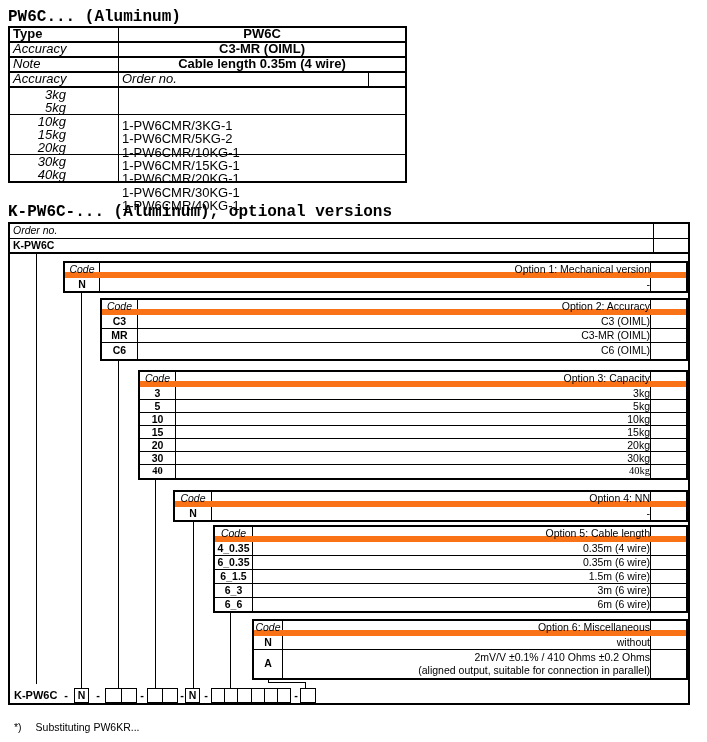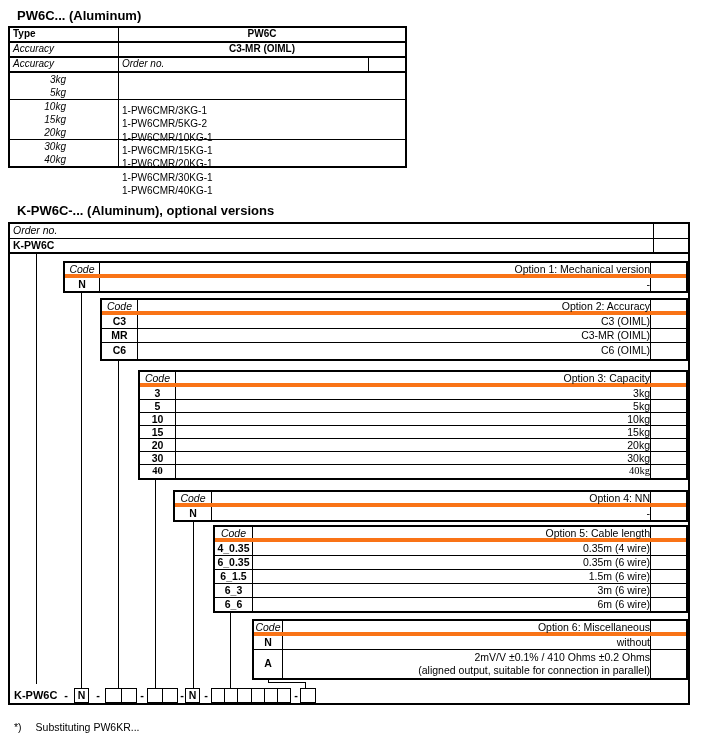--- a/index.html
+++ b/index.html
@@ -1,23 +1,23 @@
 <!DOCTYPE html>
 <html><head>
 <meta charset="utf-8">
 <style>
   * { margin:0; padding:0; box-sizing:border-box; }
   html,body { background:#fff; }
   body { font-family:"Liberation Sans", sans-serif; color:#000; }
   #page { position:relative; width:707px; height:742px; background:#fff; overflow:hidden; }
 
-  .title { position:absolute; left:17px; font-size:13px; font-weight:bold; }
+  .title { position:absolute; left:8px; font-size:16px; font-weight:bold;font-family:Liberation Mono, monospace; }
 
   
-  #t1 { position:absolute; left:8px; top:26px; width:399px; border:2px solid #000; background:#fff; font-size:10px; }
+  #t1 { position:absolute; left:8px; top:26px; width:399px; border:2px solid #000; background:#fff; font-size:13px; }
   .t1row { display:flex; height:15px; border-bottom:2px solid #000; }
   .t1row .lab { width:109px; border-right:1px solid #000; padding-left:3px; line-height:12px; }
   .t1row .val { flex:1; text-align:center; font-weight:bold; line-height:12px; }
   .bold { font-weight:bold; }
   .ital { font-style:italic; }
   .t1row .ord { width:250px; border-right:1px solid #000; padding-left:3px; font-style:italic; line-height:12px; }
   .t1row .tail { flex:1; }
   .grp {}
   .grp.sep { border-top:1.5px solid #000; }
   .cr { display:flex; height:13px; }
@@ -27,21 +27,21 @@
 
   
   #t2 { position:absolute; left:8px; top:222px; width:682px; height:483px; border:2px solid #000; background:#fff; font-size:10.5px; }
   .t2row1 { display:flex; height:14.5px; border-bottom:1.5px solid #000; }
   .t2row2 { display:flex; height:15px; border-bottom:2px solid #000; }
   .mainc { width:644px; border-right:1px solid #000; padding-left:3px; line-height:13px; }
   .tailc { flex:1; }
 
   .opt { position:absolute; border:2px solid #000; background:#fff; }
   .orow { display:flex; height:14px; border-bottom:1px solid #000; }
-  .orow.head { height:15px; border-bottom:4px solid #f97316; }
+  .orow.head { height:15px; border-bottom:6px solid #f97316; }
   .orow.last { height:13px; border-bottom:none; }
   .orow.sm { height:13px; }
   .orow.smlast { height:13px; border-bottom:none;font-family:Liberation Serif, serif; }
   .orow.tall { height:16px; border-bottom:none; }
   .orow.dbl { height:28px; border-bottom:none; }
   .orow .code { width:var(--cw); border-right:1px solid #000; text-align:center; font-weight:bold; line-height:12px; }
   .orow .chead { font-weight:normal; font-style:italic; }
   .orow .desc { flex:1; border-right:1px solid #000; padding-left:4px; line-height:12px;text-align:right; }
   .orow .tail { width:35px; }
   .desc .l2 { line-height:13px; }
@@ -70,20 +70,24 @@
   <div id="t1">
     <div class="t1row">
       <div class="lab bold">Type</div>
       <div class="val">PW6C</div>
     </div>
     <div class="t1row">
       <div class="lab ital">Accuracy</div>
       <div class="val">C3-MR (OIML)</div>
     </div>
     <div class="t1row">
+      <div class="lab ital">Note</div>
+      <div class="val">Cable length 0.35m (4 wire)</div>
+    </div>
+    <div class="t1row">
       <div class="lab ital">Accuracy</div>
       <div class="ord">Order no.</div>
       <div class="tail"></div>
     </div>
 
     <div class="grp">
       <div class="cr">
         <div class="cap">3kg</div>
         <div class="ono">1-PW6CMR/3KG-1</div>
         <div class="tail"></div>

